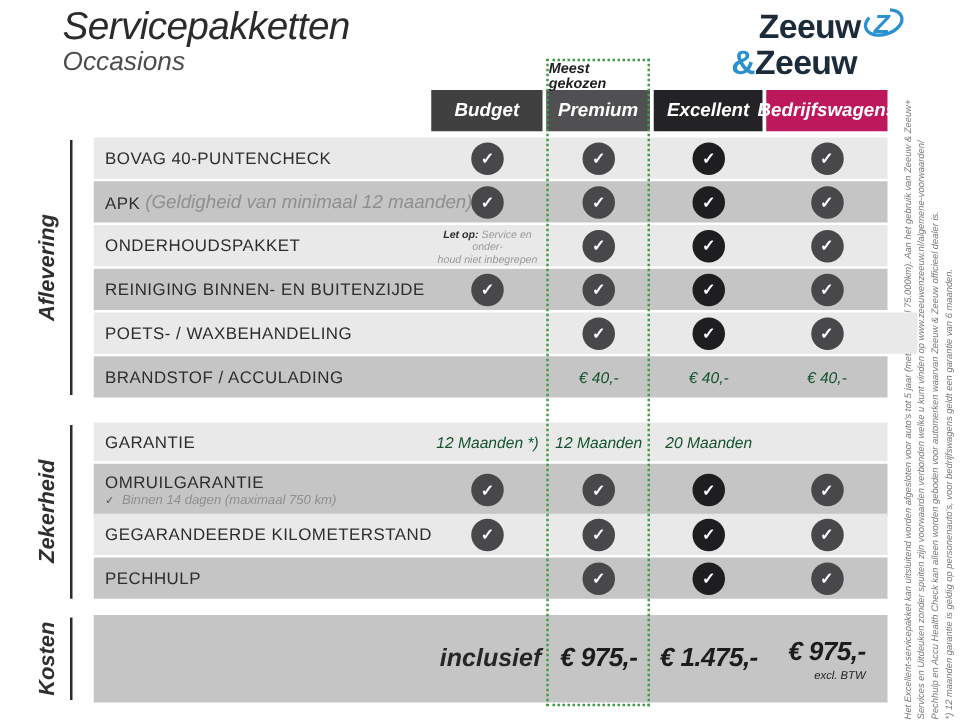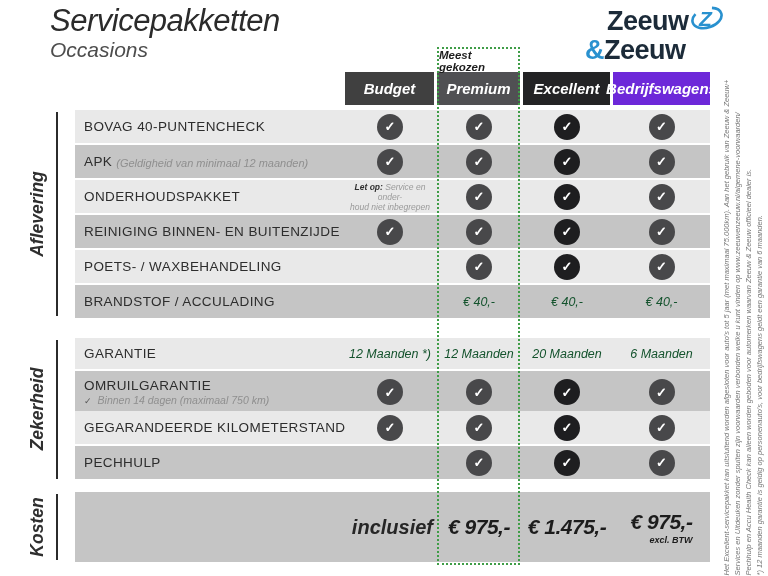--- a/index.html
+++ b/index.html
@@ -14,29 +14,29 @@
   .logo-line1{font-size:27px;line-height:25px;padding-left:22px;display:flex;align-items:center;}
   .logo-line2{font-size:27px;line-height:26px;}
   .logo-amp{color:#2991cf;}
   .logo-z-icon{margin-left:1px;margin-top:-2px;}
   
   .colhead{position:absolute;top:72px;height:33px;display:flex;align-items:center;justify-content:center;
            color:#fff;font-weight:bold;font-style:italic;font-size:15px;z-index:2;}
   .ch-b{left:345px;width:89px;background:#404040;}
   .ch-p{left:437px;width:83px;background:#505053;}
   .ch-e{left:523px;width:87px;background:#232325;}
-  .ch-w{left:613px;width:97px;background:#6d28d9;}
+  .ch-w{left:613px;width:97px;background:#be185d;}
   
   .row{position:absolute;left:75px;width:635px;z-index:1;}
   .row.light{background:#e9e9e9;}
   .row.dark{background:#c5c5c5;}
   .row-label-wrap{position:absolute;left:9px;top:0;bottom:0;display:flex;flex-direction:column;justify-content:center;}
   .row-label-line{display:flex;align-items:flex-end;gap:4px;}
   .row-label{font-size:13.5px;color:#2d2d2d;letter-spacing:0.4px;white-space:nowrap;}
-  .row-sub{font-style:italic;color:#8f8f8f;font-size:11px;white-space:nowrap;}
+  .row-sub{font-style:italic;color:#8f8f8f;font-size:15px;white-space:nowrap;}
   .row-sub2{font-style:italic;color:#8f8f8f;font-size:10.5px;white-space:nowrap;margin-top:1px;}
   .sub-check{color:#555;font-style:normal;font-size:9px;margin-right:6px;}
   .cell{position:absolute;top:0;bottom:0;display:flex;align-items:center;justify-content:center;}
   .cell.b{left:270px;width:90px;}
   .cell.p{left:362px;width:84px;}
   .cell.e{left:448px;width:88px;}
   .cell.w{left:538px;width:97px;}
   .cellval{font-style:italic;color:#14532d;font-size:12.5px;white-space:nowrap;}
   .cellval.check{width:26px;height:26px;border-radius:50%;background:#48484a;color:#ffffff;
         display:flex;align-items:center;justify-content:center;font-size:13px;font-weight:bold;font-style:normal;}
@@ -50,21 +50,21 @@
   
   .kosten-row{position:absolute;left:75px;top:492px;width:635px;height:70px;background:#c5c5c5;z-index:1;}
   .kcell{position:absolute;top:0;bottom:0;display:flex;align-items:center;justify-content:center;}
   .kcell.b{left:230px;width:130px;justify-content:flex-end;padding-right:2px;box-sizing:border-box;}
   .kcell.p{left:362px;width:84px;}
   .kcell.e{left:448px;width:88px;}
   .kcell.w{left:538px;width:97px;}
   .inclusief{font-size:20px;font-weight:bold;font-style:italic;color:#262626;}
   .price{font-size:21px;font-weight:bold;font-style:italic;color:#1c1c1c;letter-spacing:-0.5px;}
   .price-stack{display:flex;flex-direction:column;}
-  .price-note{font-size:9px;font-weight:bold;font-style:italic;color:#1c1c1c;text-align:right;margin-top:1px;}
+  .price-note{font-size:9px;font-weight:normal;font-style:italic;color:#1c1c1c;text-align:right;margin-top:1px;}
   
   .highlight-box{position:absolute;left:437px;top:47px;width:83px;height:518px;border:2px dotted #3f9d47;
                  z-index:5;pointer-events:none;box-sizing:border-box;}
   .badge-label{height:23px;display:flex;align-items:center;justify-content:center;
                font-size:11.5px;font-weight:bold;font-style:italic;color:#1d1d1d;}
   
   .footnotes{position:absolute;left:495px;top:306px;width:495px;height:44px;transform:rotate(-90deg);
              font-size:7.5px;line-height:11px;font-style:italic;color:#787878;}
   .footnotes div{white-space:nowrap;}
 </style>
@@ -174,21 +174,21 @@
         <span class="cellval check">✓</span>
       </div>
     <div class="cell e">
         <span class="cellval check">✓</span>
       </div>
     <div class="cell w">
         <span class="cellval check">✓</span>
       </div>
   </div>
 
-  <div class="row light" style="top:250px;height:33px;">
+  <div class="row light" style="top:250px;height:33px;padding-left:24px;">
     <div class="row-label-wrap">
         <span class="row-label">POETS- / WAXBEHANDELING</span>
       </div>
     <div class="cell b">
         <span class="cellval" style="visibility: hidden;"></span>
       </div>
     <div class="cell p">
         <span class="cellval check">✓</span>
       </div>
     <div class="cell e">
@@ -222,23 +222,20 @@
         <span class="row-label">GARANTIE</span>
       </div>
     <div class="cell b">
         <span class="cellval">12 Maanden *)</span>
       </div>
     <div class="cell p">
         <span class="cellval">12 Maanden</span>
       </div>
     <div class="cell e">
         <span class="cellval">20 Maanden</span>
-      </div>
-    <div class="cell w">
-        <span class="cellval">6 Maanden</span>
       </div>
   </div>
 
   <div class="row dark" style="top:371px;height:42px;">
     <div class="row-label-wrap">
       <span class="row-label">OMRUILGARANTIE</span>
       <span class="row-sub2"><span class="sub-check">✓</span><span>Binnen 14 dagen (maximaal 750 km)</span></span>
     </div>
     <div class="cell b">
         <span class="cellval check">✓</span>

